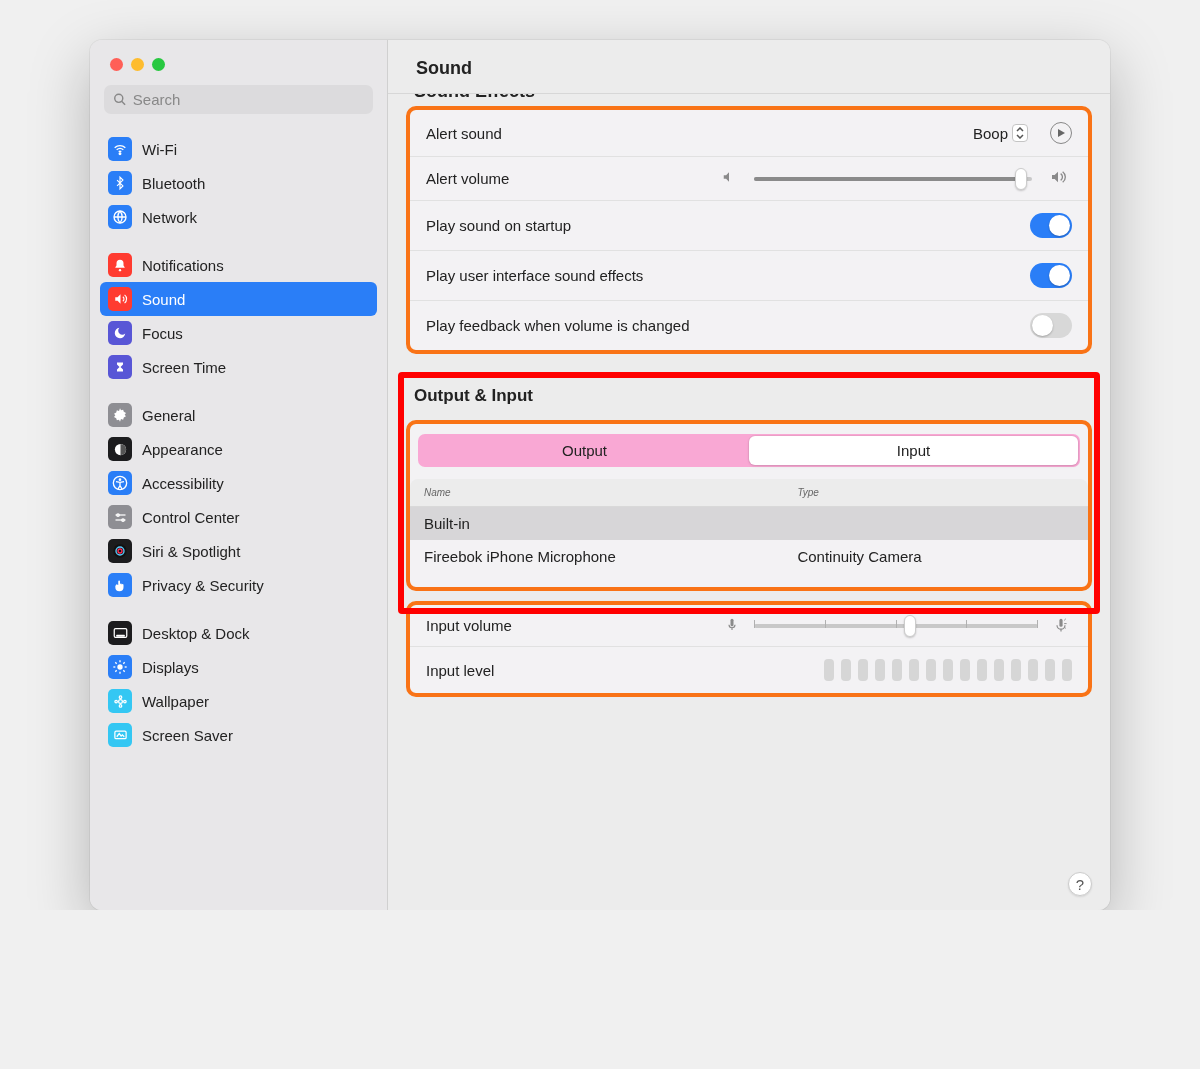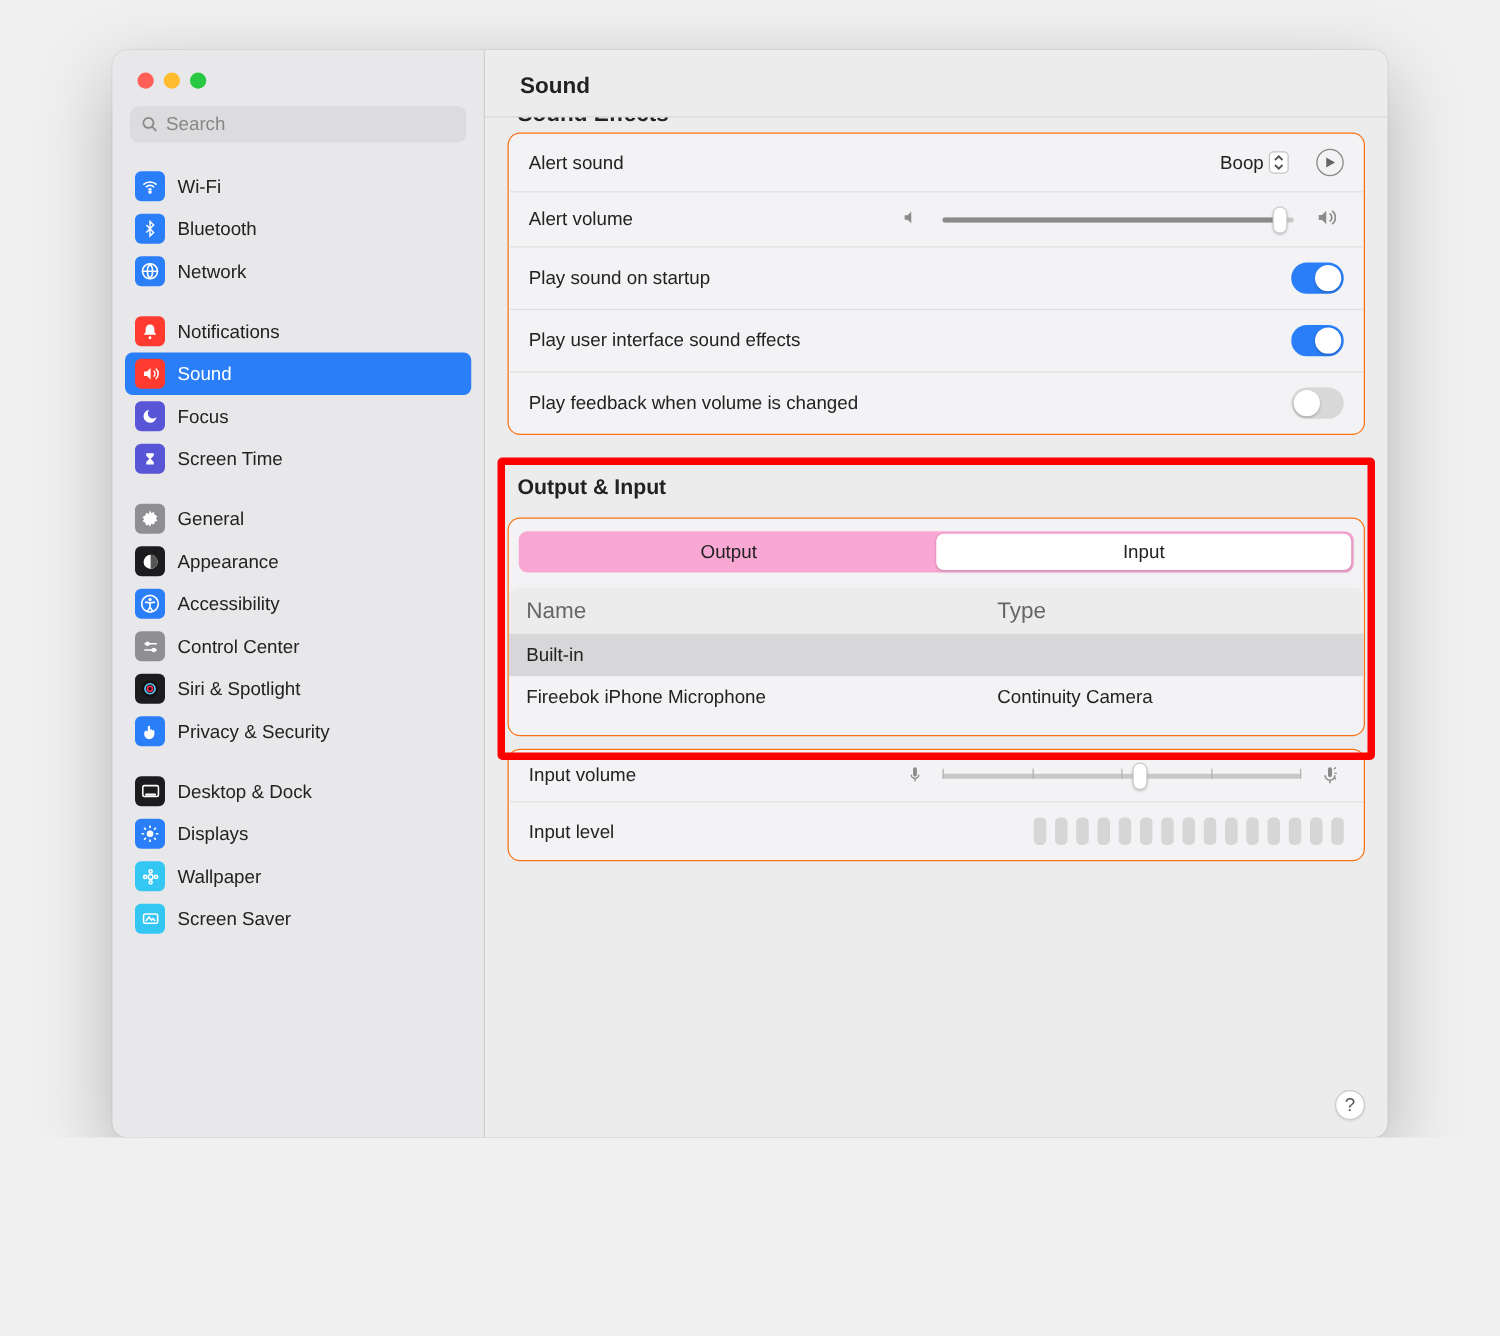--- a/index.html
+++ b/index.html
@@ -99,21 +99,21 @@
   .section-title-cut {
     font-weight: 700; font-size: 18px; color: #222;
     padding: 4px 8px 0 8px;
     margin-top: -6px;
     overflow: hidden;
     height: 14px;
     display:flex; align-items:flex-end;
   }
   .card {
     background: #f3f2f4;
-    border: 1px solid #f97316;
+    border: 4px solid #f97316;
     border-radius: 10px;
     margin-top: 4px;
   }
   .row {
     display: flex; align-items: center;
     justify-content: space-between;
     padding: 12px 16px;
     border-bottom: 1px solid #e1e1e1;
     font-size: 15px;
     color: #222;
@@ -204,23 +204,24 @@
     margin: 0 0 0 0;
     border-radius: 8px;
     overflow: hidden;
   }
   .table-header, .table-row {
     display: flex;
     font-size: 15px;
     padding: 8px 14px;
   }
   .table-header {
-    color: #666; font-size: 18px;
+    color: #666; font-size: 10px;
     background: #ececec;
     border-bottom: 1px solid #d9d9d9;
+    font-style: italic;
   }
   .col-name { flex: 1.35; }
   .col-type { flex: 1; }
   .table-row { color: #222; }
   .table-row.sel { background: #d7d6d8; }
   .mic-icon { color:#8a8a8a; font-size:14px; padding:0 4px; display:inline-flex; align-items:center; gap:2px;}
   .ticks {
     position:absolute; left:0; right:0; top:-4px;
     display:flex; justify-content:space-between; pointer-events:none;
   }

